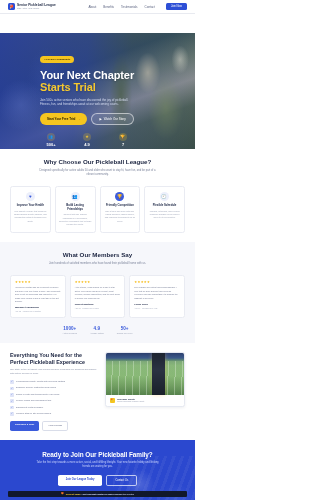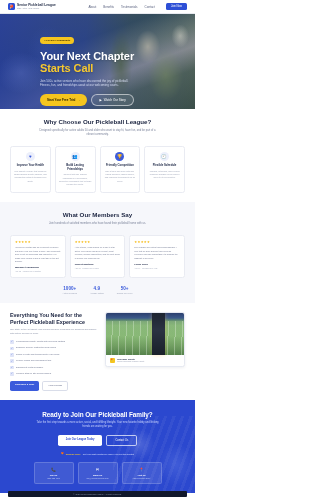--- a/index.html
+++ b/index.html
@@ -32,22 +32,23 @@
   .nav-links { display: flex; gap: 7px; margin-left: auto; }
   .nav-link { font-size: 3px; color: #5c6480; white-space: nowrap; }
   .nav-cta {
     margin-left: 7px; background: #2d4fd6; color: #fff;
     font-size: 2.7px; padding: 2px 5px; border-radius: 1.5px;
     white-space: nowrap;
   }
 
   
   .hero {
-    position: relative; height: 95px; overflow: hidden;
+    position: relative; height: 116px; overflow: hidden;
     background: #1d4ed8;
+    margin-top: 19px;
   }
   .hero-photo {
     position: absolute; inset: 0;
     background:
       linear-gradient(100deg, rgba(35,58,160,0.88) 0%, rgba(35,58,160,0.70) 42%, rgba(30,50,140,0.38) 62%, rgba(25,45,120,0.22) 100%),
       linear-gradient(160deg, #6f7f52 0%, #556b3a 18%, #3f5a46 34%, #7b8a6a 50%, #a8a894 62%, #5d6f4e 76%, #44583c 100%);
   }
   .hero-photo::before {
     content: ""; position: absolute; left: 52%; top: 6%;
     width: 46%; height: 94%;
@@ -276,21 +277,21 @@
   </div>
   <div class="nav-cta">Join Now</div>
 </div>
 
 <div class="hero">
   <div class="hero-photo"></div>
   <div class="hero-inner">
     <div class="hero-badge">#1 Senior Community</div>
     <div class="hero-title">
       <span>Your Next Chapter</span>
-      <span class="accent">Starts Call</span>
+      <span class="accent">Starts Trial</span>
     </div>
     <div class="hero-sub">Join 500+ active seniors who have discovered the joy of pickleball. Fitness, fun, and friendships await at our welcoming courts.</div>
     <div class="hero-btns">
       <div class="btn-yellow">
         <span>Start Your Free Trial</span>
         <span>→</span>
       </div>
       <div class="btn-outline">
         <span>▶</span>
         <span>Watch Our Story</span>

